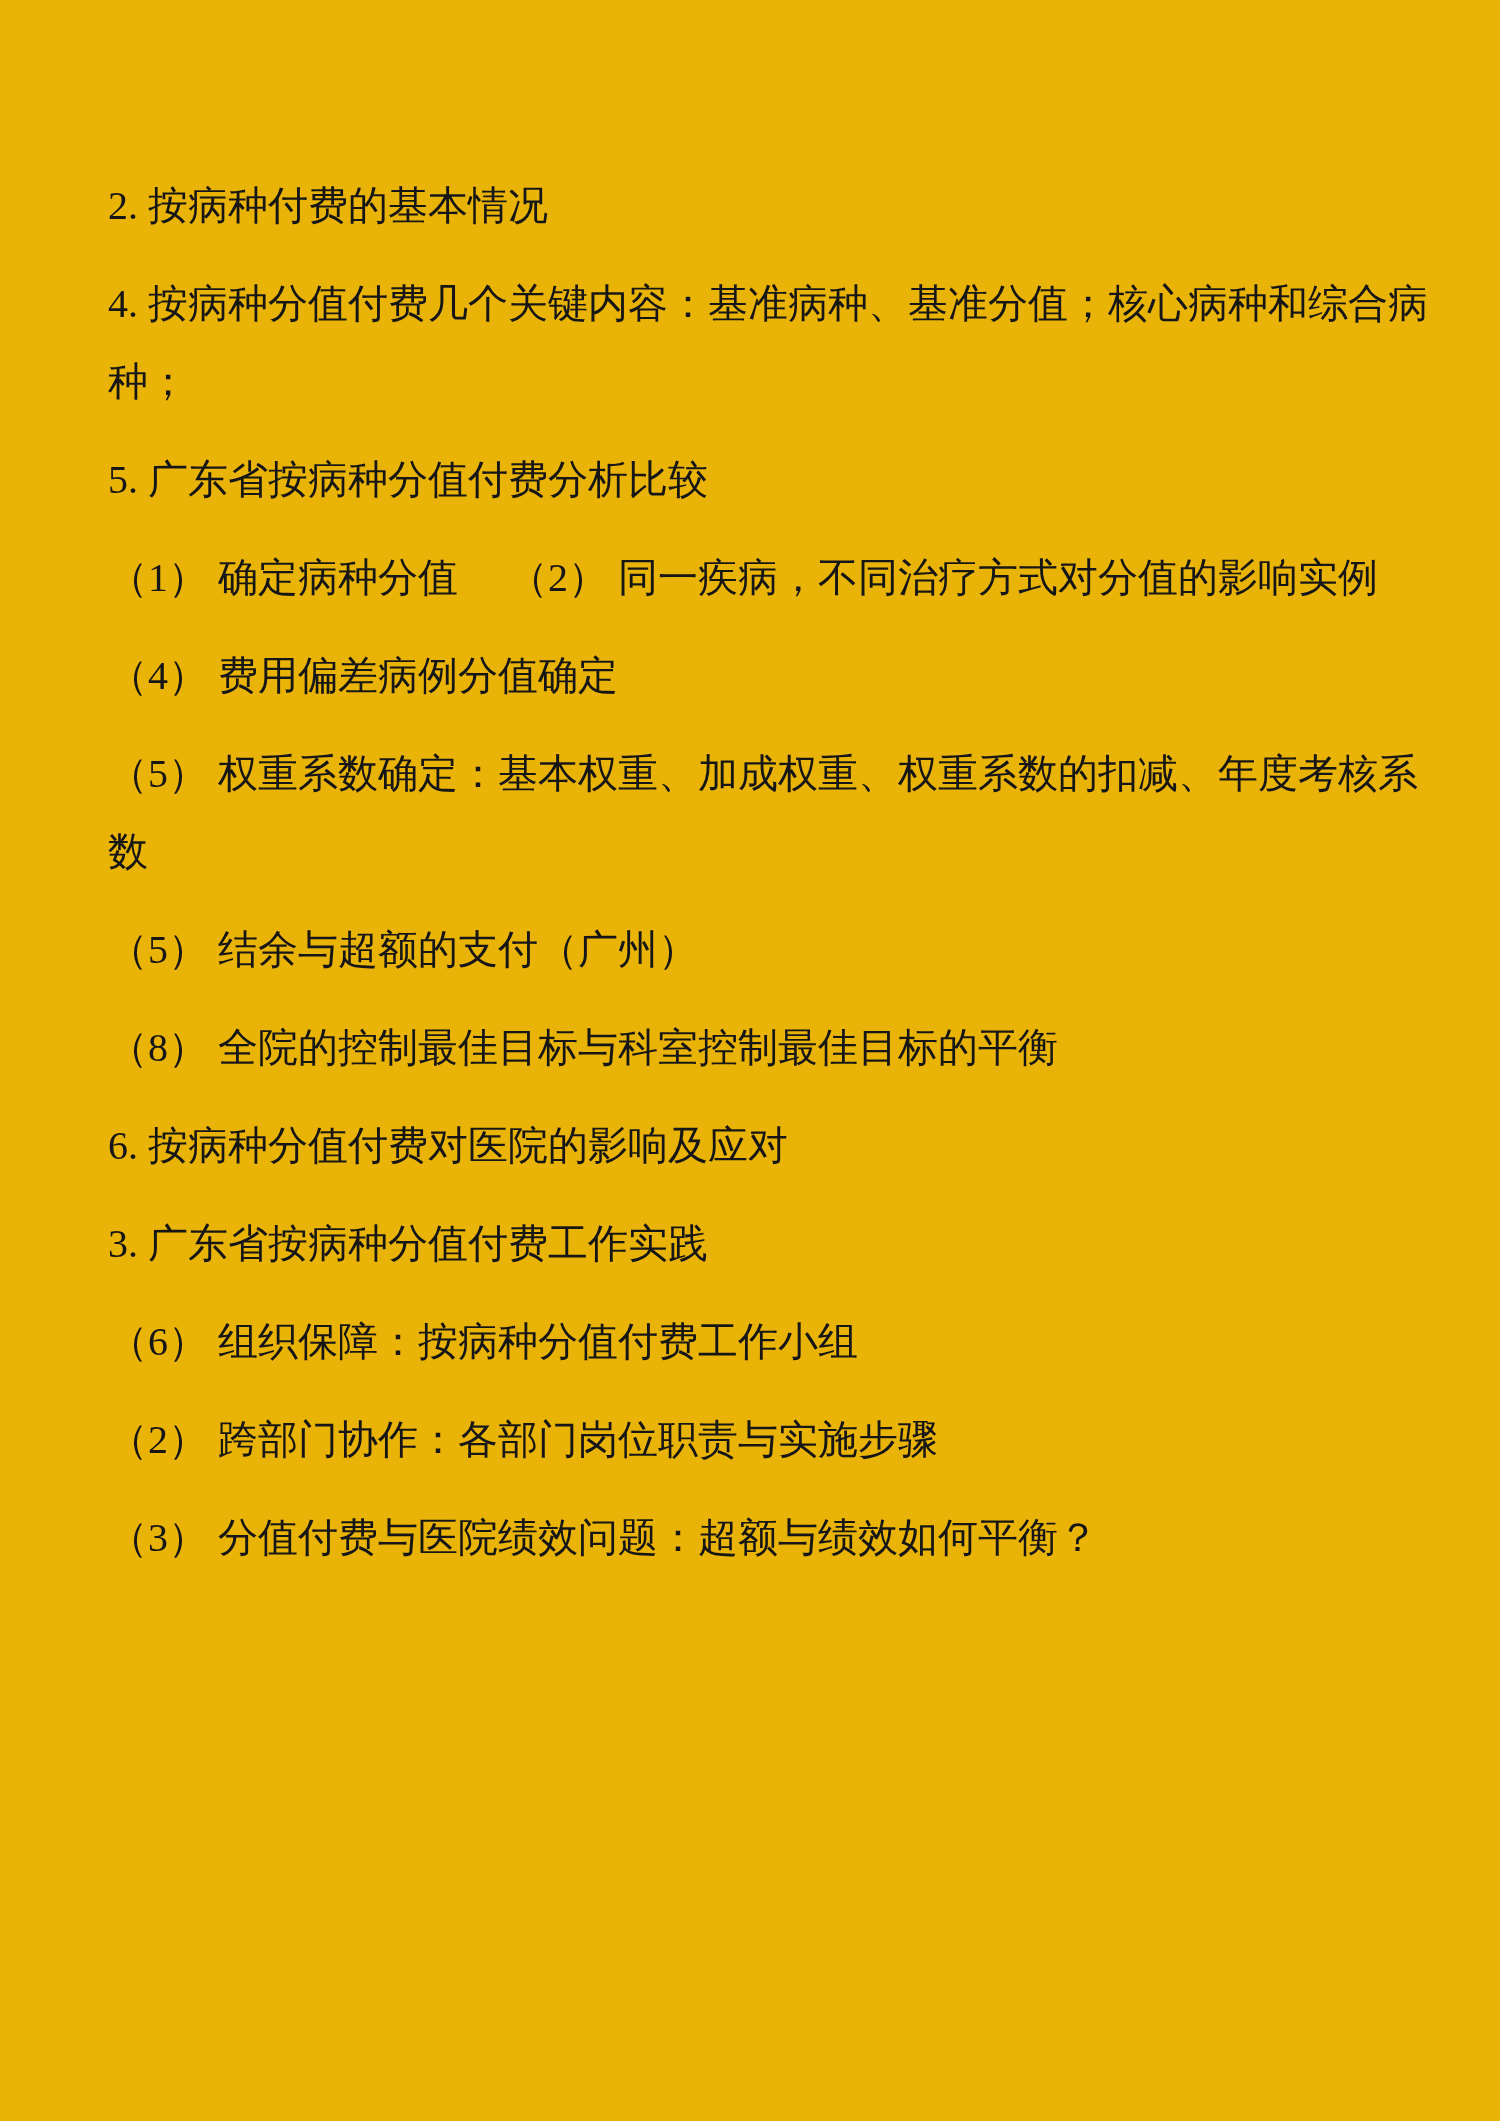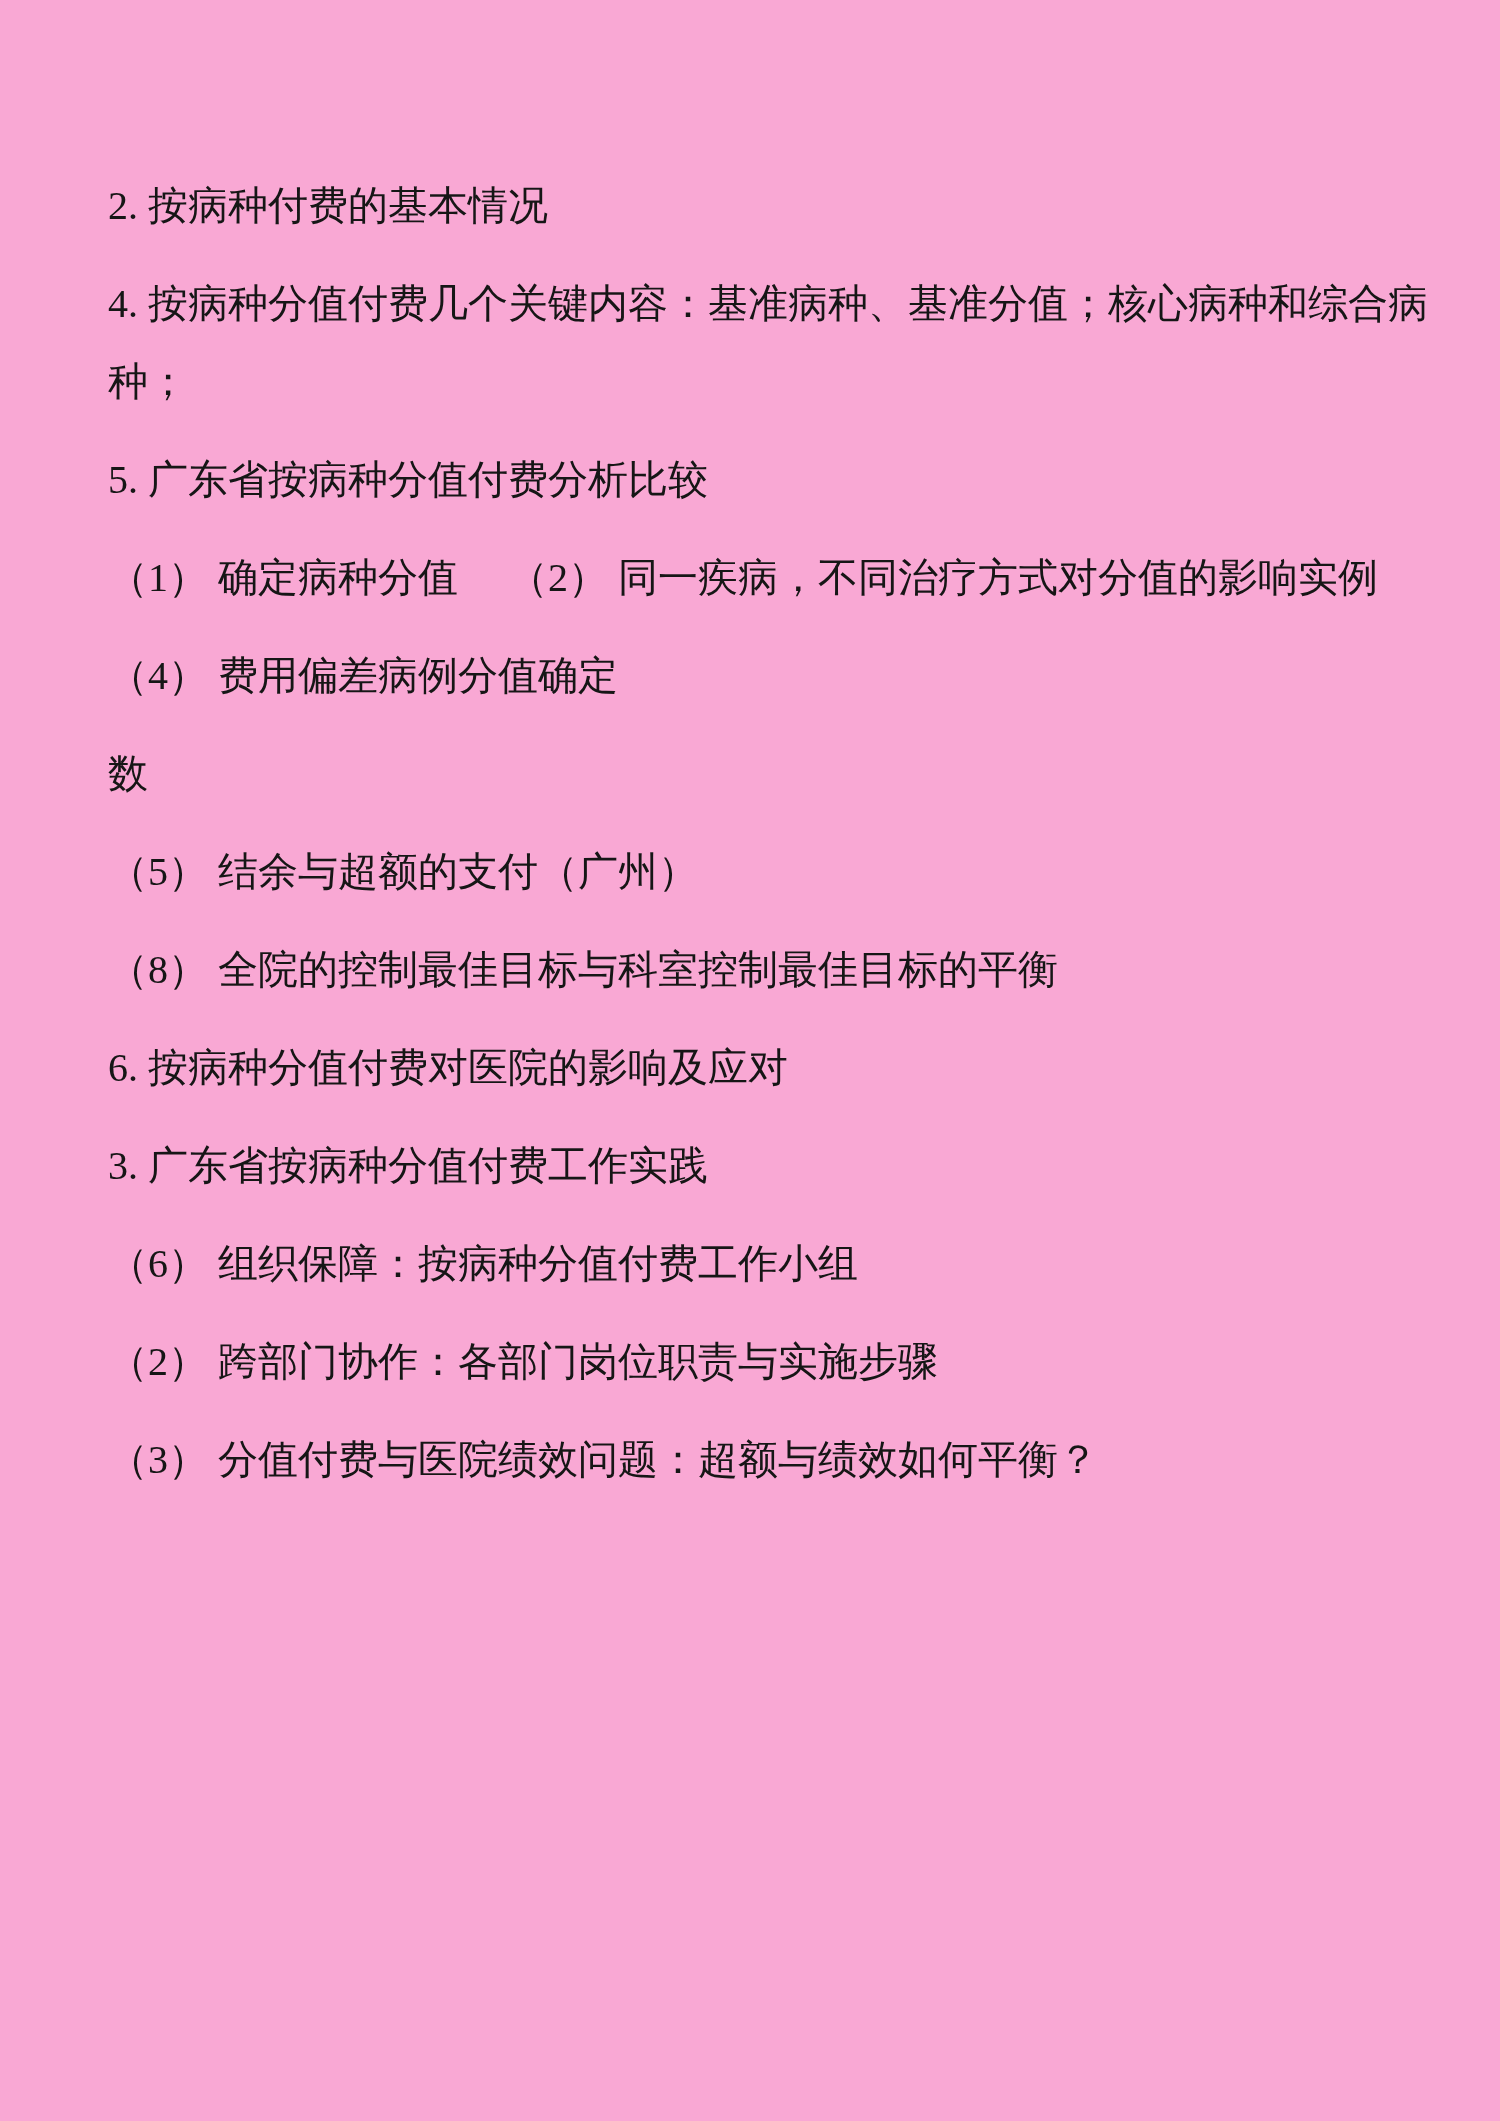--- a/index.html
+++ b/index.html
@@ -4,21 +4,21 @@
   <style>
     * { margin: 0; padding: 0; box-sizing: border-box; }
     html, body {
       background: #ffffff;
       font-family: "Liberation Serif", "DejaVu Serif", serif;
     }
     .page {
       position: relative;
       width: 1500px;
       height: 2121px;
-      background: #f9a8d4;
+      background: #eab308;
       padding: 167px 100px 0 108px;
       overflow: hidden;
       color: #161616;
     }
     .para {
       margin: 0 0 20px 0;
     }
     .line {
       display: block;
       font-size: 40px;
@@ -51,20 +51,21 @@
   <p class="para">
     <span class="line">（1） 确定病种分值　 （2） 同一疾病，不同治疗方式对分值的影响实例</span>
   </p>
 
 
   <p class="para">
     <span class="line">（4） 费用偏差病例分值确定</span>
   </p>
 
   <p class="para">
+    <span class="line">（5） 权重系数确定：基本权重、加成权重、权重系数的扣减、年度考核系</span>
     <span class="line">数</span>
   </p>
 
   <p class="para">
     <span class="line">（5） 结余与超额的支付（广州）</span>
   </p>
 
 
   <p class="para">
     <span class="line">（8） 全院的控制最佳目标与科室控制最佳目标的平衡</span>

